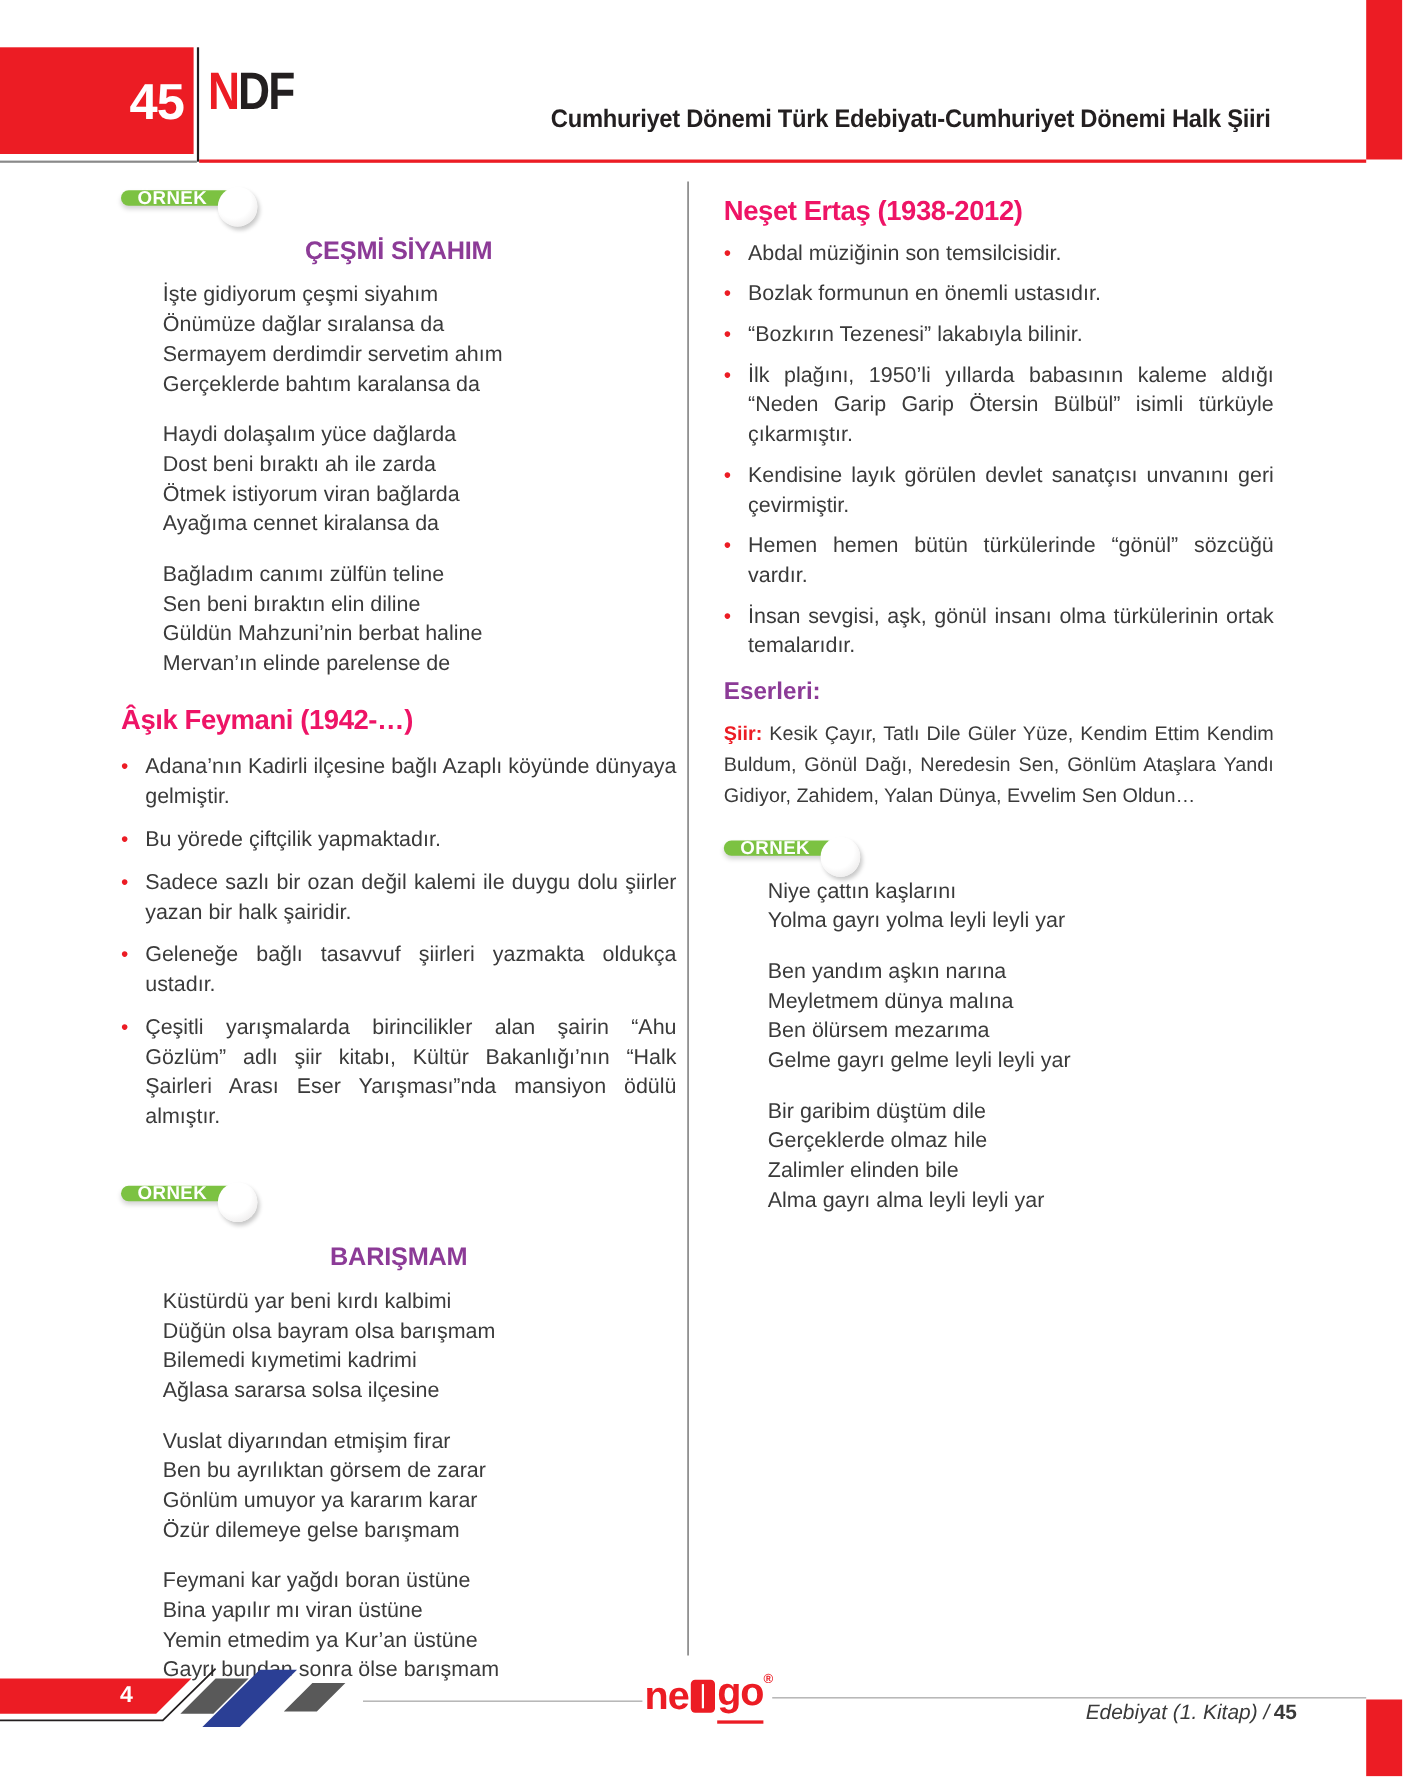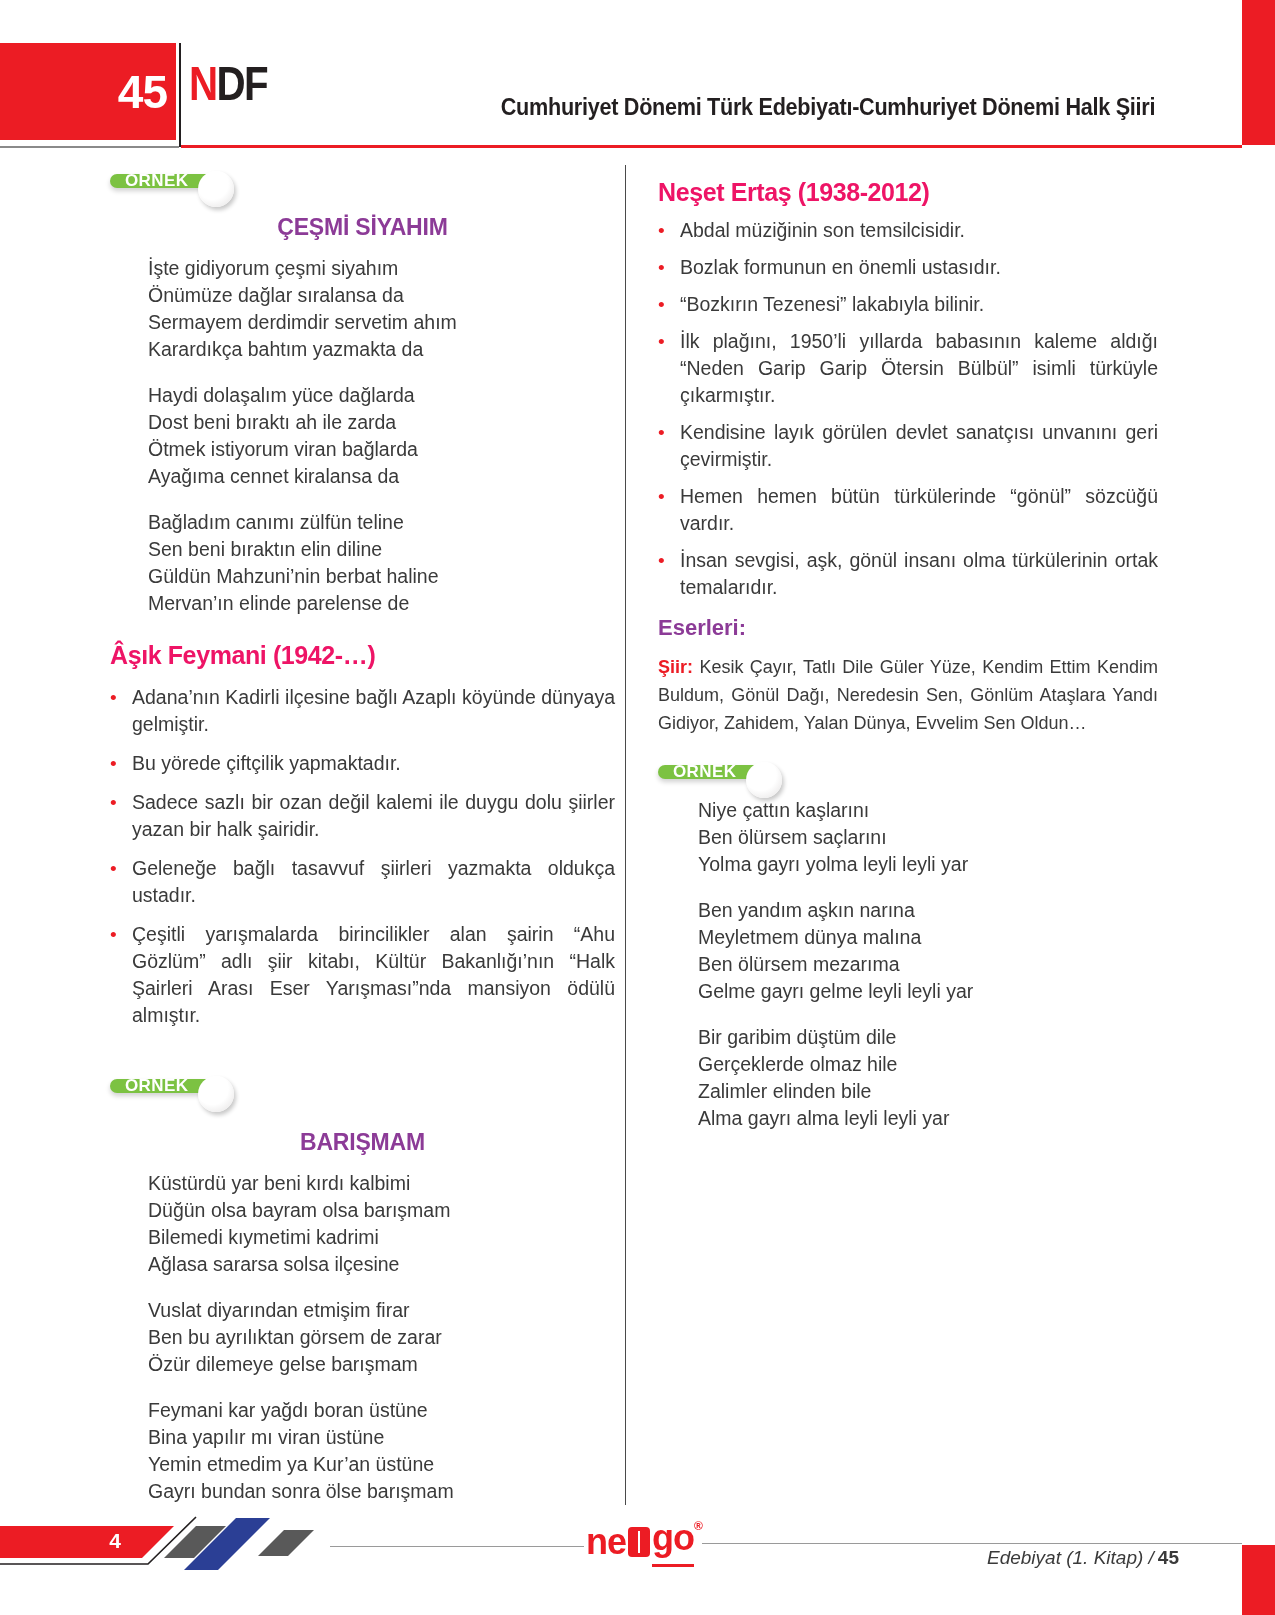--- a/index.html
+++ b/index.html
@@ -107,21 +107,21 @@
       <span class="ornek-text">ÖRNEK</span>
       <span class="ornek-circle"></span>
     </div>
 
     <h2 class="poem-title">ÇEŞMİ SİYAHIM</h2>
     <div class="poem">
         <div class="stanza">
           <div class="poem-line">İşte gidiyorum çeşmi siyahım</div>
           <div class="poem-line">Önümüze dağlar sıralansa da</div>
           <div class="poem-line">Sermayem derdimdir servetim ahım</div>
-          <div class="poem-line">Karardıkça bahtım yazmakta da</div>
+          <div class="poem-line">Gerçeklerde bahtım karalansa da</div>
         </div>
         <div class="stanza">
           <div class="poem-line">Haydi dolaşalım yüce dağlarda</div>
           <div class="poem-line">Dost beni bıraktı ah ile zarda</div>
           <div class="poem-line">Ötmek istiyorum viran bağlarda</div>
           <div class="poem-line">Ayağıma cennet kiralansa da</div>
         </div>
         <div class="stanza">
           <div class="poem-line">Bağladım canımı zülfün teline</div>
           <div class="poem-line">Sen beni bıraktın elin diline</div>
@@ -165,20 +165,21 @@
     <div class="poem">
         <div class="stanza">
           <div class="poem-line">Küstürdü yar beni kırdı kalbimi</div>
           <div class="poem-line">Düğün olsa bayram olsa barışmam</div>
           <div class="poem-line">Bilemedi kıymetimi kadrimi</div>
           <div class="poem-line">Ağlasa sararsa solsa ilçesine</div>
         </div>
         <div class="stanza">
           <div class="poem-line">Vuslat diyarından etmişim firar</div>
           <div class="poem-line">Ben bu ayrılıktan görsem de zarar</div>
+          <div class="poem-line">Gönlüm umuyor ya kararım karar</div>
           <div class="poem-line">Özür dilemeye gelse barışmam</div>
         </div>
         <div class="stanza">
           <div class="poem-line">Feymani kar yağdı boran üstüne</div>
           <div class="poem-line">Bina yapılır mı viran üstüne</div>
           <div class="poem-line">Yemin etmedim ya Kur’an üstüne</div>
           <div class="poem-line">Gayrı bundan sonra ölse barışmam</div>
         </div>
       </div>
   </div>
@@ -222,21 +223,20 @@
     <div class="badge-row3">
       <div class="ornek-badge">
         <span class="ornek-text">ÖRNEK</span>
         <span class="ornek-circle"></span>
       </div>
     </div>
 
     <div class="poem">
         <div class="stanza">
           <div class="poem-line">Niye çattın kaşlarını</div>
-          <div class="poem-line">Ben ölürsem saçlarını</div>
           <div class="poem-line">Yolma gayrı yolma leyli leyli yar</div>
         </div>
         <div class="stanza">
           <div class="poem-line">Ben yandım aşkın narına</div>
           <div class="poem-line">Meyletmem dünya malına</div>
           <div class="poem-line">Ben ölürsem mezarıma</div>
           <div class="poem-line">Gelme gayrı gelme leyli leyli yar</div>
         </div>
         <div class="stanza">
           <div class="poem-line">Bir garibim düştüm dile</div>

